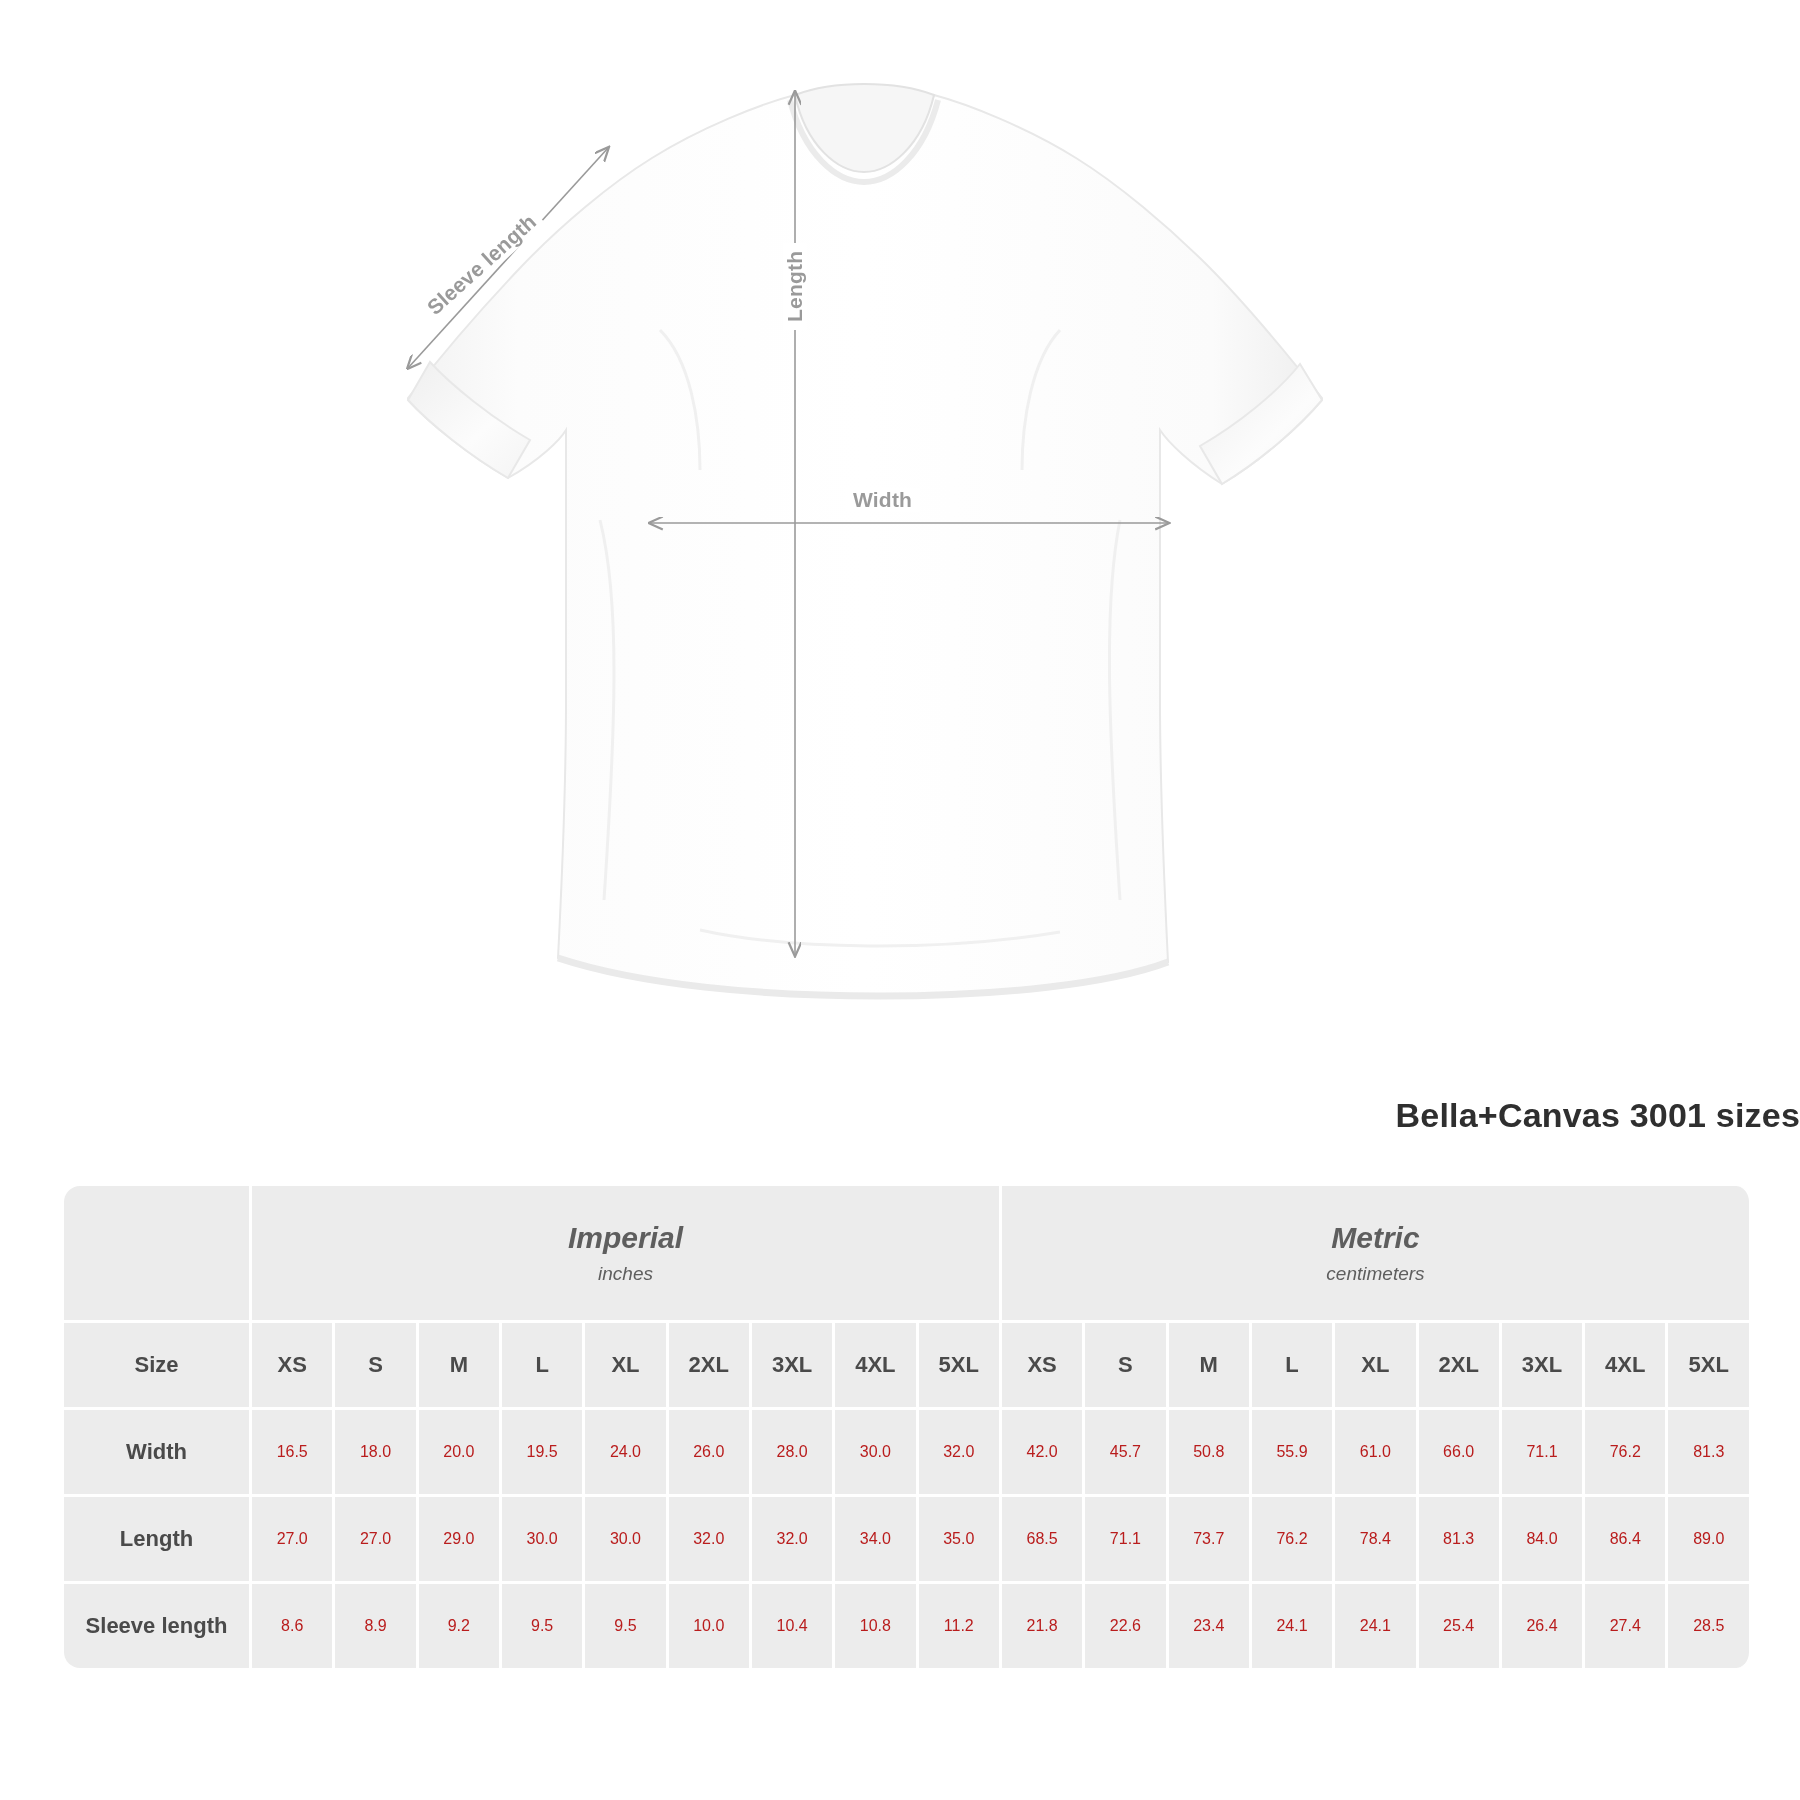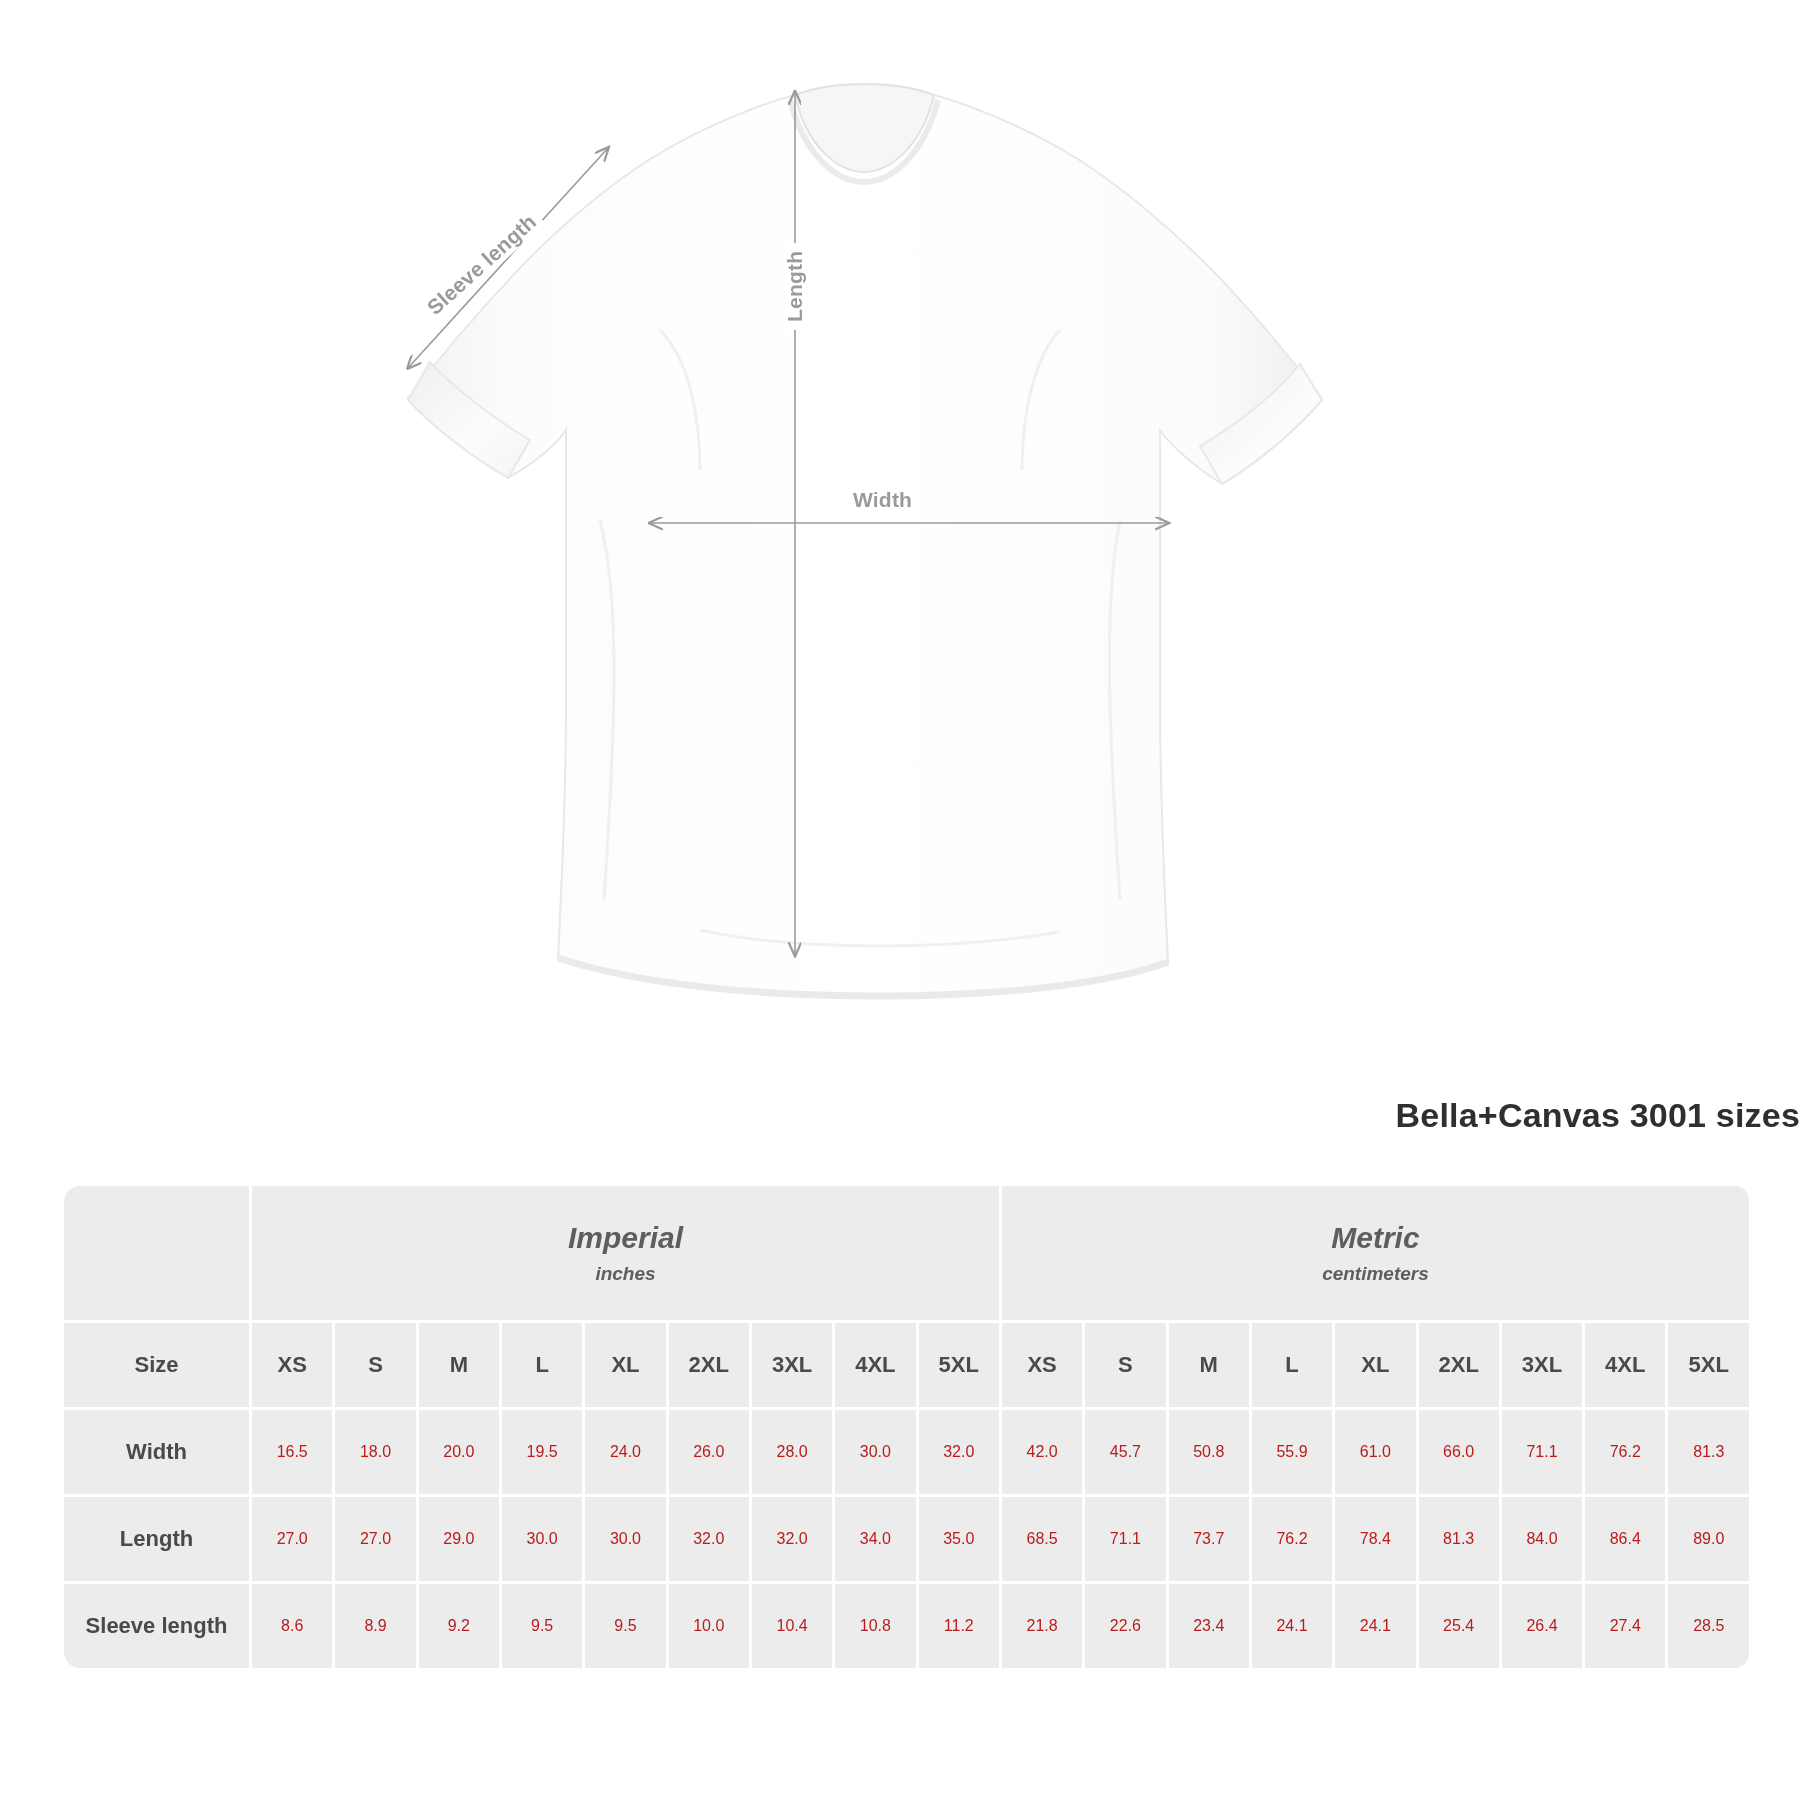--- a/index.html
+++ b/index.html
@@ -113,21 +113,21 @@
     height: 134px;
     font-size: 30px;
     font-style: italic;
     font-weight: bold;
     color: #5e5e5e;
   }
   .unit-head .sub {
     display: block;
     font-size: 19px;
     font-style: italic;
-    font-weight: bold;
+    font-weight: normal;
     color: #5e5e5e;
     margin-top: 8px;
   }
   .corner-blank {
     background: #ececec;
     border-right: 3px solid #ffffff;
   }
   .row-head {
     font-size: 22px;
     font-weight: bold;

